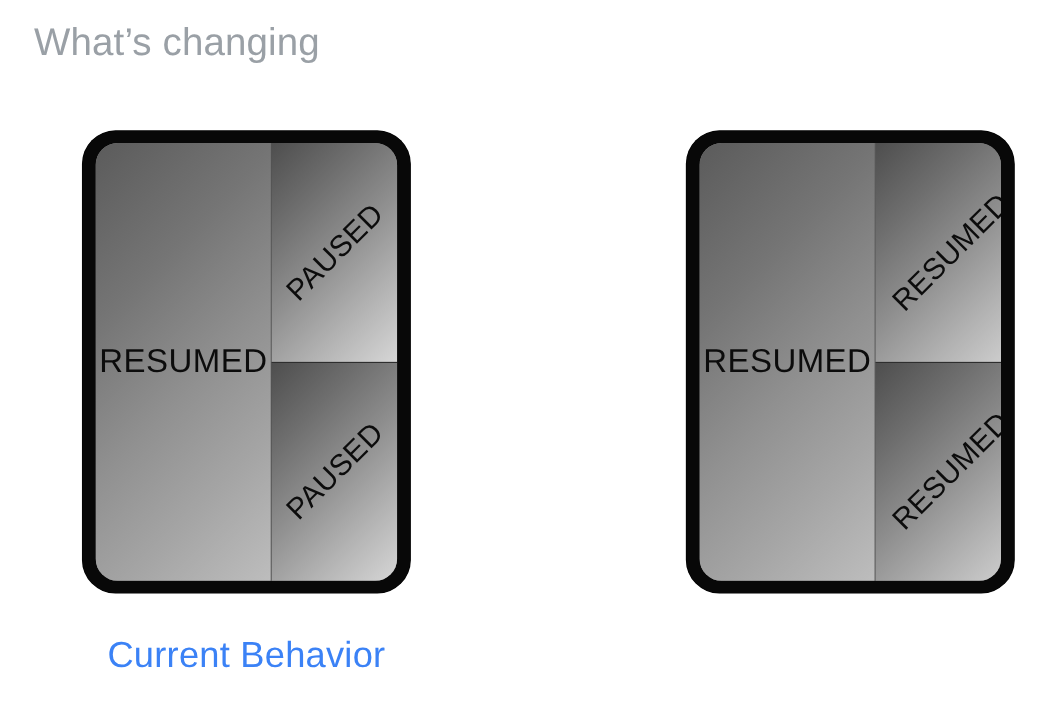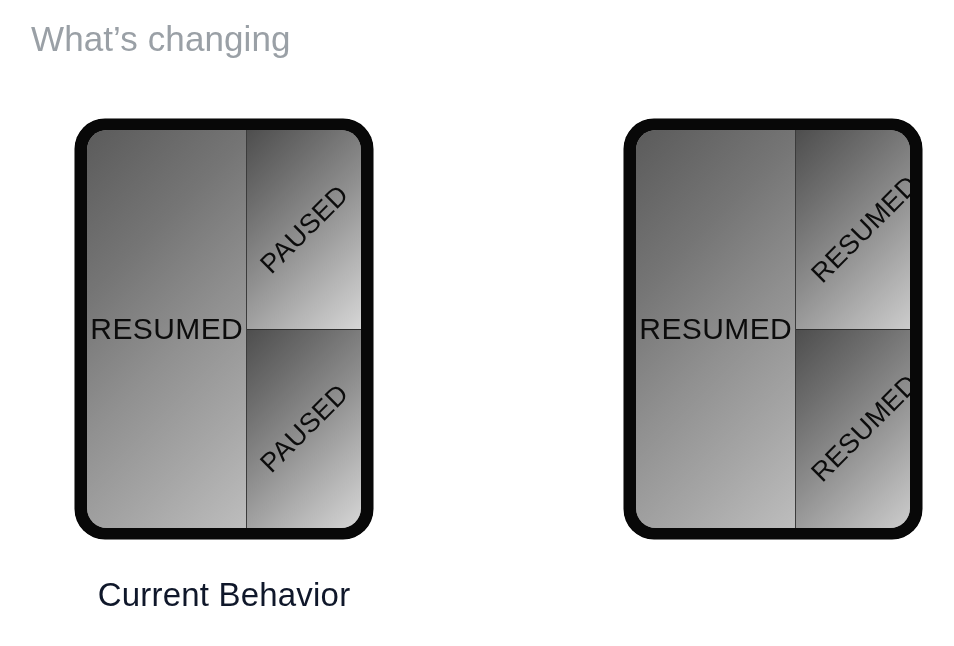--- a/index.html
+++ b/index.html
@@ -130,21 +130,21 @@
 
   
   .caption {
     position: absolute;
     top: 455px;
     width: 298px;
     text-align: center;
     font-size: 33px;
     line-height: 42px;
     font-weight: 400;
-    color: #0f172a;
+    color: #3b82f6;
     letter-spacing: 0.2px;
     white-space: nowrap;
   }
 </style>
 </head>
 <body>
 
 <div class="slide-title">What’s changing</div>
 
 <div class="figures">

